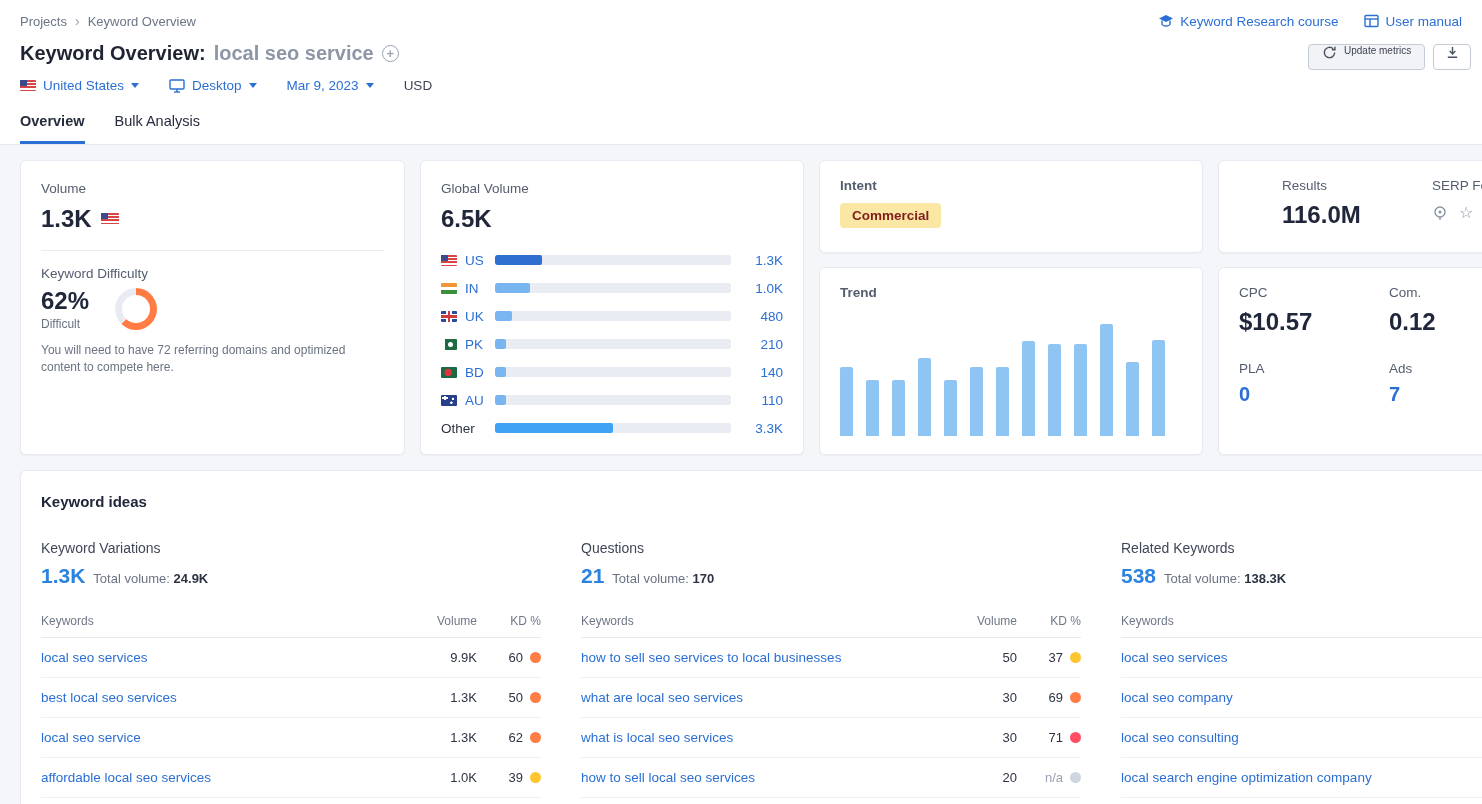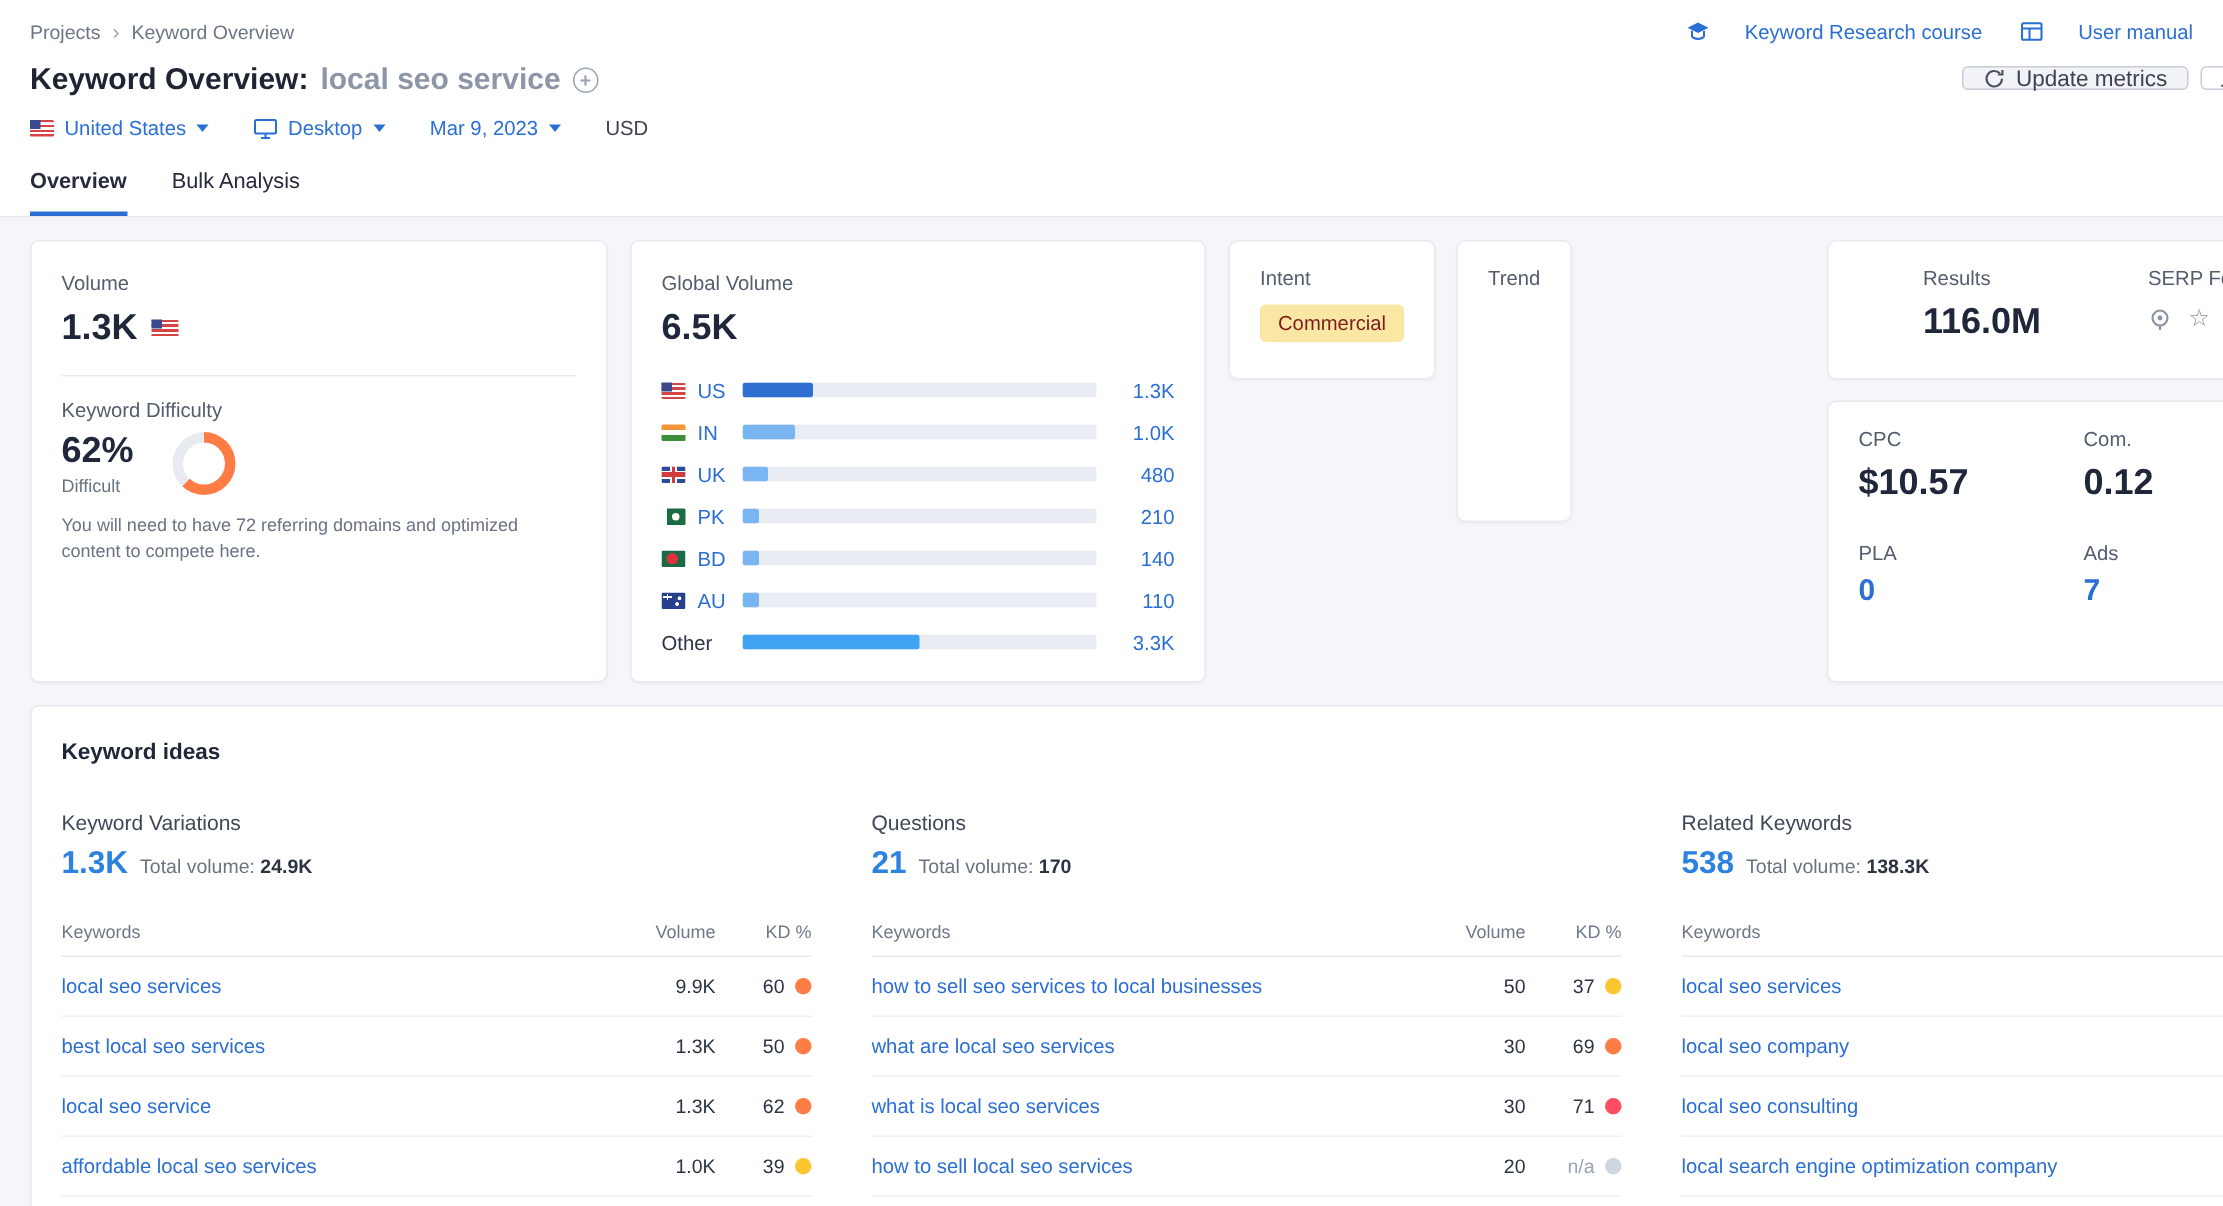--- a/index.html
+++ b/index.html
@@ -7,31 +7,31 @@
   body { font-family:"Liberation Sans", sans-serif; color:#20273a; }
   .page { width:1482px; height:804px; overflow:hidden; background:#f4f6f9; position:relative; }
 
   
   .top-white { background:#fff; padding:13px 20px 0 20px; border-bottom:1px solid #e3e7ee; position:relative; }
   .topbar { display:flex; justify-content:space-between; align-items:center; }
   .breadcrumb { font-size:13px; color:#6b7585; display:flex; align-items:center; gap:8px; }
   .breadcrumb a { color:#6b7585; text-decoration:none; cursor:pointer; }
   .bc-sep { color:#9aa3b2; font-size:14px; }
   .top-links { display:flex; gap:26px; }
-  .top-link { display:flex; align-items:center; gap:23px; color:#2b6fd4; font-size:13.5px; text-decoration:none; cursor:pointer; }
+  .top-link { display:flex; align-items:center; gap:6px; color:#2b6fd4; font-size:13.5px; text-decoration:none; cursor:pointer; }
   .top-link svg { flex:none; }
 
   .title-row { margin-top:13px; display:flex; align-items:center; }
   h1 { font-size:20px; font-weight:bold; color:#1f2433; display:flex; align-items:center; gap:8px; }
   .t-keyword { color:#8d96a6; }
   .plus-circle { width:17px; height:17px; border:1.5px solid #9aa3b2; border-radius:50%; color:#9aa3b2;
     font-size:13px; font-weight:bold; display:inline-flex; align-items:center; justify-content:center; line-height:1; cursor:pointer; }
   .title-actions { position:absolute; top:44px; left:1308px; display:flex; gap:8px; }
-  .btn { display:flex; align-items:center; gap:7px; height:16px; padding:0 13px; background:#f2f3f6;
-    border:1px solid #c6ccd6; border-radius:4px; font-size:15px; color:#3c4352; font-family:inherit; cursor:pointer; white-space:nowrap; }
+  .btn { display:flex; gap:7px; height:26px; padding:0 13px; background:#f2f3f6;
+    border:1px solid #c6ccd6; border-radius:4px; font-size:10px; color:#3c4352; font-family:inherit; cursor:pointer; white-space:nowrap; }
   .btn-sq { width:38px; justify-content:center; padding:0; background:#fff; }
 
   .filters { margin-top:13px; display:flex; align-items:flex-end; gap:30px; font-size:13.5px; }
   .filter { display:flex; align-items:center; gap:7px; color:#2b6fd4; cursor:pointer; }
   .caret { width:0; height:0; border-left:4px solid transparent; border-right:4px solid transparent; border-top:5px solid #2b6fd4; display:inline-block; }
   .currency { color:#3d4352; }
 
   .tabs { margin-top:20px; display:flex; gap:30px; }
   .tab { font-size:14.5px; color:#262c3d; padding-bottom:12px; cursor:pointer; border-bottom:3px solid transparent; }
   .tab.active { font-weight:bold; border-bottom-color:#2b6fd4; }
@@ -59,21 +59,21 @@
   .gv-row .flag { margin-right:8px; }
   .gv-country { width:30px; font-size:13.5px; color:#2b6fd4; text-decoration:none; cursor:pointer; flex:none; }
   .gv-other { width:54px; font-size:13.5px; color:#2c3343; flex:none; }
   .gv-track { flex:1; height:10px; background:#e9edf3; border-radius:2px; overflow:hidden; }
   .gv-fill { height:100%; border-radius:2px; }
   .gv-fill-primary { background:#2f6fd0; }
   .gv-fill-default { background:#79b5f0; }
   .gv-fill-other { background:#3fa2f2; }
   .gv-value { width:52px; text-align:right; font-size:13.5px; color:#2b6fd4; flex:none; }
 
-  .col-mid { width:384px; display:flex; flex-direction:row; gap:14px; flex:none; }
+  .col-mid { width:384px; display:flex; flex-direction:column; gap:14px; flex:none;font-weight:bold; }
   .card-intent { height:93px; padding:17px 20px; }
   .intent-badge { display:inline-block; margin-top:10px; background:#fbe7a4; color:#7f1d1d; font-size:13.5px; padding:5px 12px; border-radius:4px; }
   .card-trend { height:188px; padding:17px 20px; position:relative; }
   .trend-bars { position:absolute; left:20px; right:20px; bottom:18px; display:flex; align-items:flex-end; gap:13px; }
   .trend-bar { width:13px; background:#8fc5f2; border-radius:2px 2px 0 0; }
 
   .col-right { width:420px; display:flex; flex-direction:column; gap:14px; flex:none; }
   .card-results { height:93px; padding:17px 20px; display:flex; }
   .res-col { width:150px; flex:none;margin-left:43px; }
   .res-col .big, .cpc-cell .big { margin-top:8px; }

